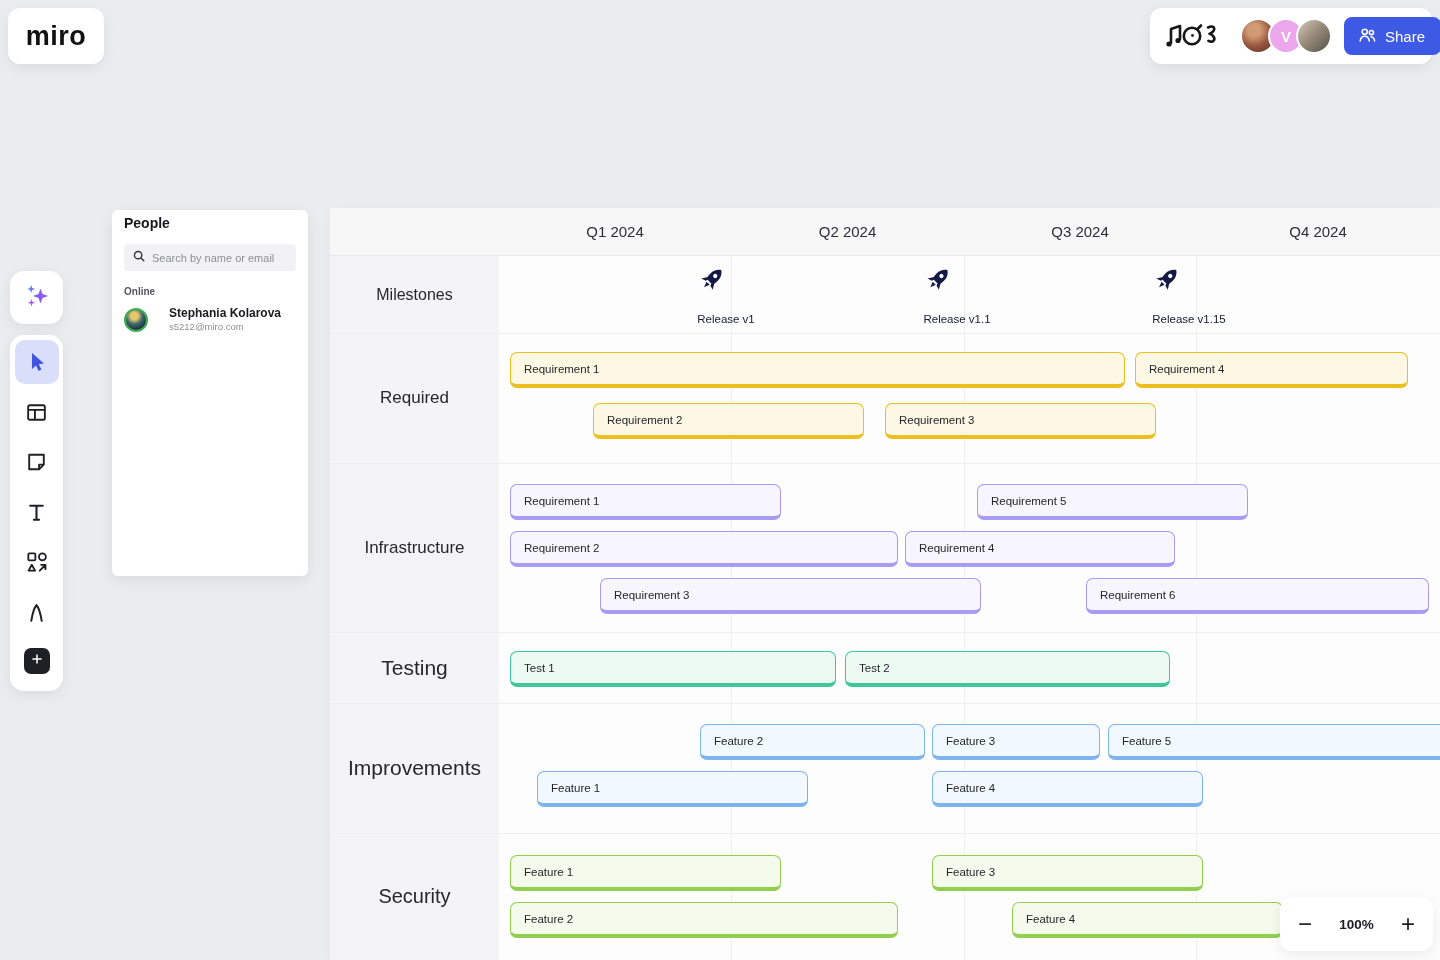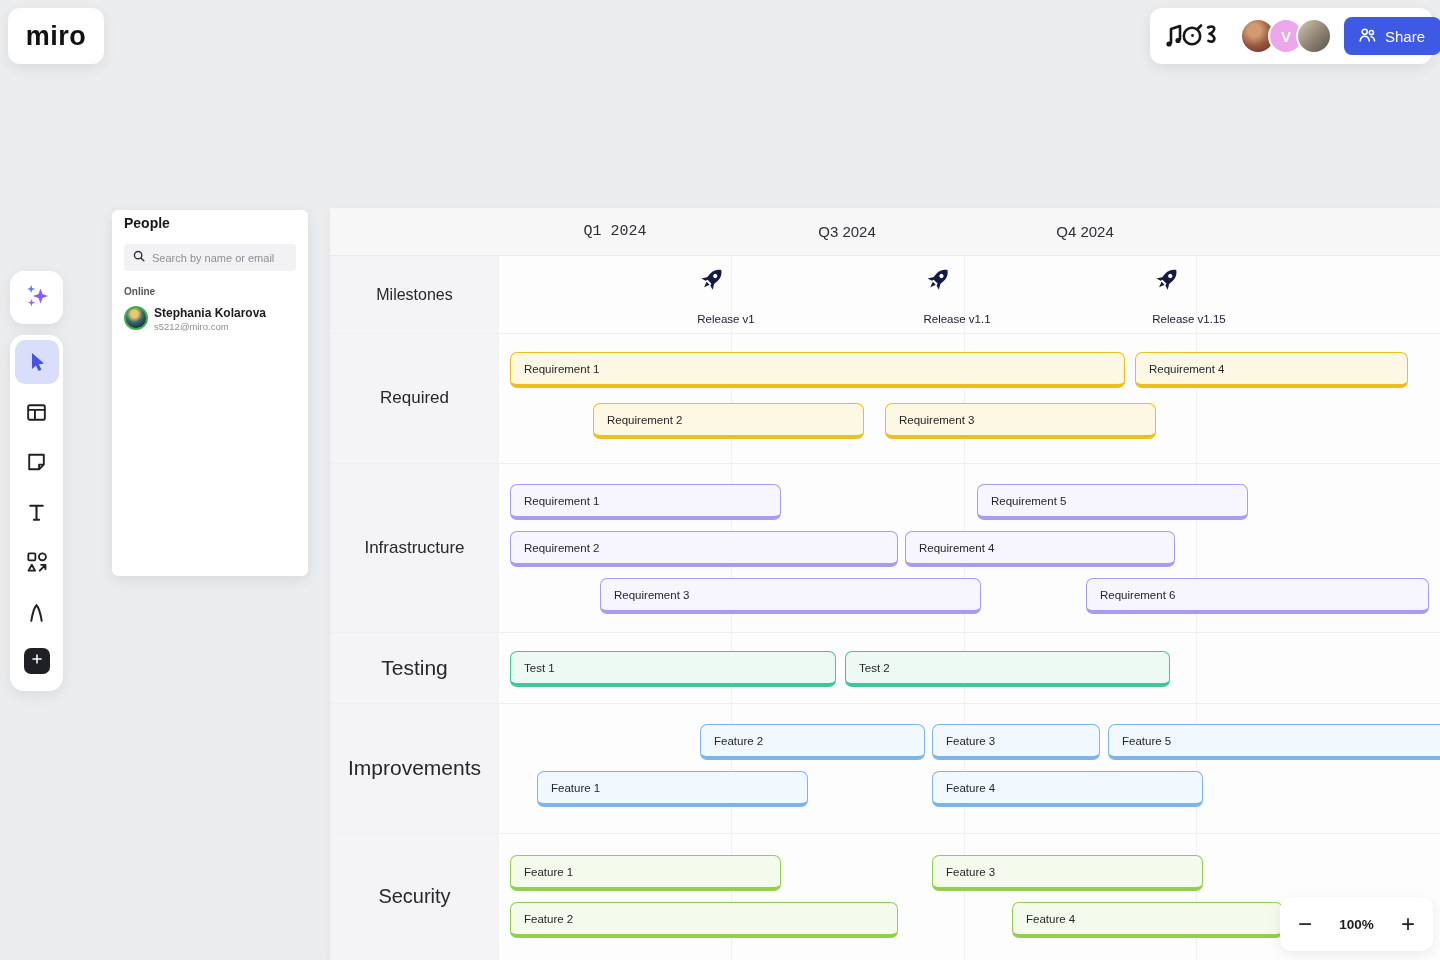--- a/index.html
+++ b/index.html
@@ -54,35 +54,35 @@
   
   .people-panel { position:absolute; left:112px; top:210px; width:196px; height:366px;
     border-radius:6px; padding:5px 12px; box-shadow:0 4px 14px rgba(0,0,0,.08); background:#fff; }
   .people-title { font-size:14px; font-weight:700; color:#17171c; margin-bottom:13px; }
   .search-box { display:flex; align-items:center; gap:6px; background:#f2f2f4;
     border-radius:4px; height:27px; padding:0 8px; margin-bottom:15px; }
   .search-box input { border:none; outline:none; background:transparent; flex:1; min-width:0;
     font-family:inherit; font-size:11px; color:#34343a; }
   .search-box input::placeholder { color:#8e8e96; }
   .online-label { font-size:10px; font-weight:700; color:#55555c; margin-bottom:9px; }
-  .person-row { display:flex; align-items:flex-start; gap:6px; }
+  .person-row { display:flex; align-items:flex-end; gap:21px; }
   .person-avatar { width:24px; height:24px; border-radius:50%; border:2px solid #3fae53;
     background:radial-gradient(circle at 42% 30%, #e8c86a 0 20%, #3d6b6b 45%, #1b2a3a 80%); }
   .person-name { font-size:12px; font-weight:600; color:#1b1b20; line-height:1.25; }
   .person-email { font-size:9.5px; color:#8d8d94; }
 
   
   .board { position:absolute; left:330px; top:208px; width:1110px; height:752px;
     background:#fdfdfe; border-radius:4px 0 0 0; box-shadow:0 2px 10px rgba(0,0,0,.04); }
   .board-header { position:absolute; left:0; top:0; width:1110px; height:48px;
     background:#f7f7f8; border-bottom:1px solid #e9e9ec; display:flex; }
   .bh-spacer { width:169px; }
   .bh-cell { display:flex; align-items:center; justify-content:center;
     font-size:15px; font-weight:500; color:#2e2e36; }
-  .bh-q1 { width:232px;font-family:Liberation Mono, monospace; } .bh-q2 { width:233px; } .bh-q3 { width:232px; } .bh-q4 { width:244px; }
+  .bh-q1 { width:232px; } .bh-q2 { width:233px; } .bh-q3 { width:232px; } .bh-q4 { width:244px; }
   .label-col { position:absolute; left:0; top:48px; width:169px; height:704px; background:#f4f4f6; }
   .vline { position:absolute; top:48px; width:1px; height:704px; background:#f0f0f2; }
   .hline { position:absolute; left:0; width:1110px; height:1px; background:#efeff1; }
   .row-label { position:absolute; left:0; width:169px; display:flex; align-items:center;
     justify-content:center; color:#27272d; }
   .rl-0 { top:48px;  height:77px;  font-size:16px; }
   .rl-1 { top:125px; height:130px; font-size:17px; }
   .rl-2 { top:255px; height:169px; font-size:17px; }
   .rl-3 { top:424px; height:71px;  font-size:21px; }
   .rl-4 { top:495px; height:130px; font-size:21px; }
@@ -103,20 +103,21 @@
     font-weight:400; color:#1b1b20; cursor:pointer; line-height:1; padding:4px; }
   .zoom-level { font-size:13.5px; font-weight:600; color:#1b1b20; }
 </style>
 </head>
 <body>
 
 <div class="board">
   <div class="board-header">
     <div class="bh-spacer"></div>
     <div class="bh-cell bh-q1">Q1 2024</div>
+    <div class="bh-cell bh-q2">Q2 2024</div>
     <div class="bh-cell bh-q3">Q3 2024</div>
     <div class="bh-cell bh-q4">Q4 2024</div>
   </div>
   <div class="label-col"></div>
   <div class="vline" style="left:401px"></div>
   <div class="vline" style="left:634px"></div>
   <div class="vline" style="left:866px"></div>
   <div class="hline" style="top:125px"></div>
   <div class="hline" style="top:255px"></div>
   <div class="hline" style="top:424px"></div>

